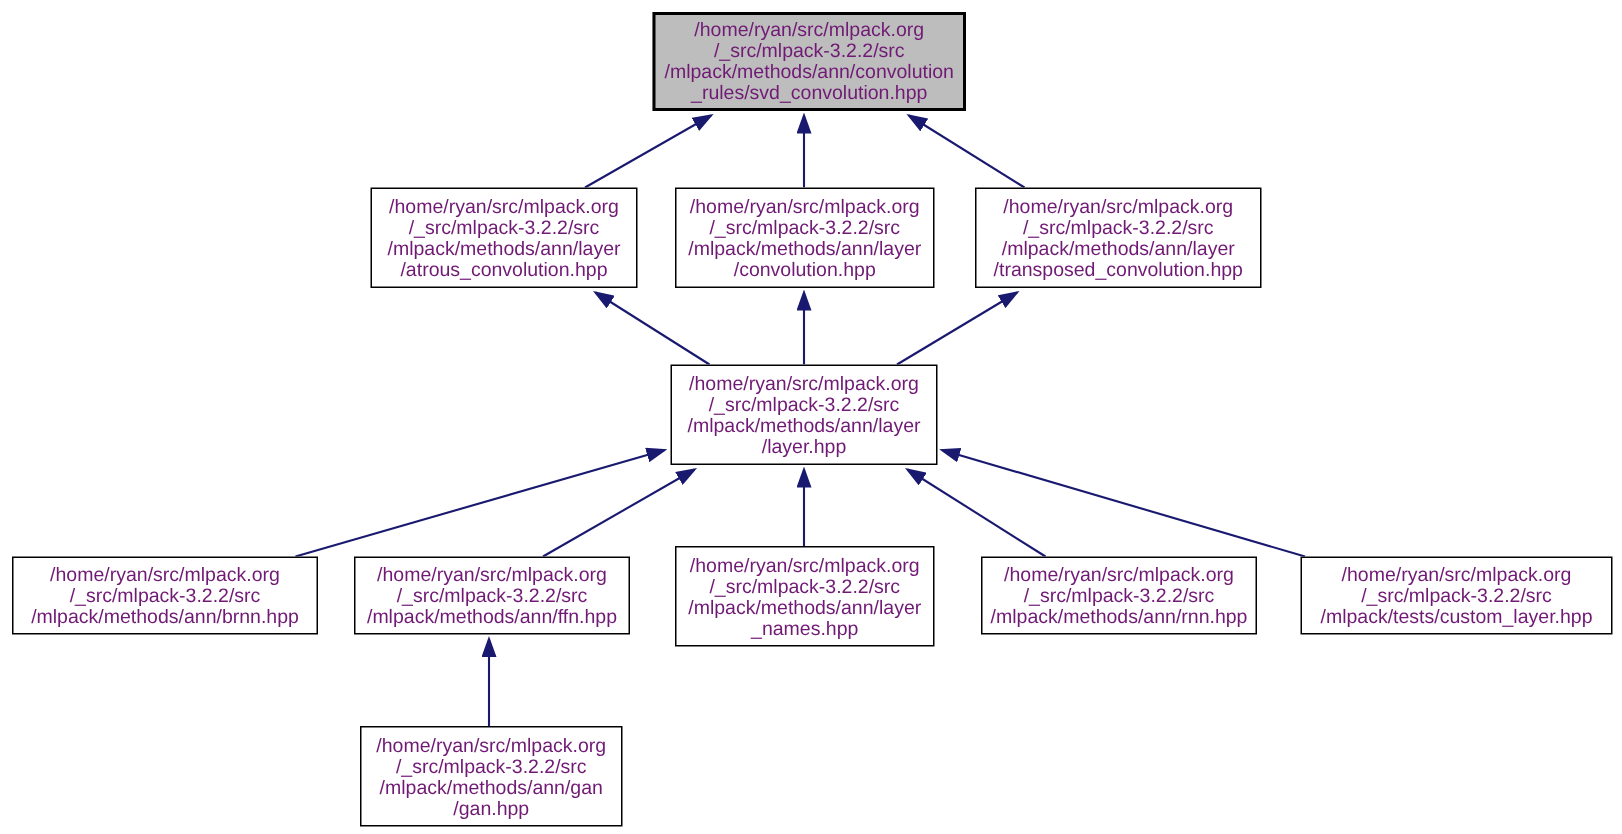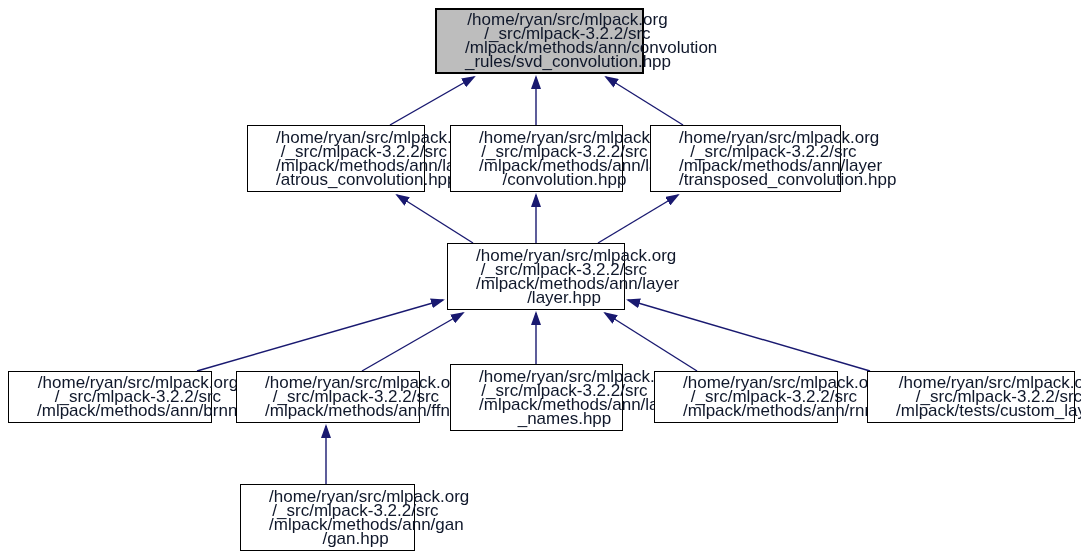--- a/index.html
+++ b/index.html
@@ -35,24 +35,23 @@
   }
   .node.highlight {
     background: #bdbdbd;
     border-width: 2px;
   }
   .node-label {
     display: block;
     width: 100%;
     text-align: center;
     white-space: pre-line;
-    font-size: 17px;
+    font-size: 13px;
     line-height: 14px;
-    color: #0f172a;
-    padding-left: 28px;
+    color: #701a75;
   }
 </style>
 </head>
 <body>
 
 <div class="canvas">
   <svg class="edge-layer" width="1081" height="556" viewBox="0 0 1081 556" xmlns="http://www.w3.org/2000/svg">
     <defs>
       <marker id="arrowhead" markerUnits="userSpaceOnUse" markerWidth="14" markerHeight="10" refX="12" refY="5" orient="auto">
         <path d="M0,0 L14,5 L0,10 Z" fill="#191970"></path>

